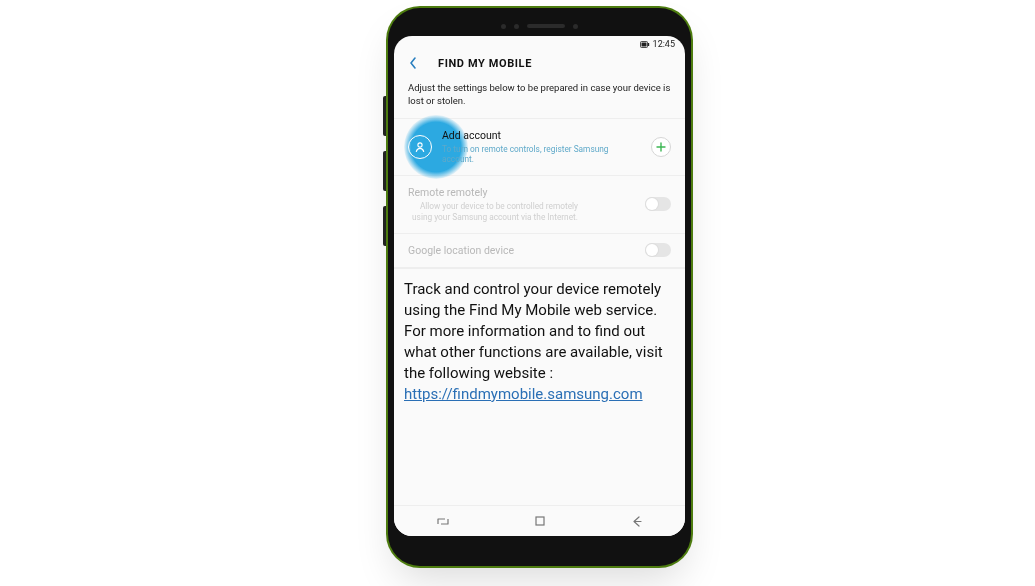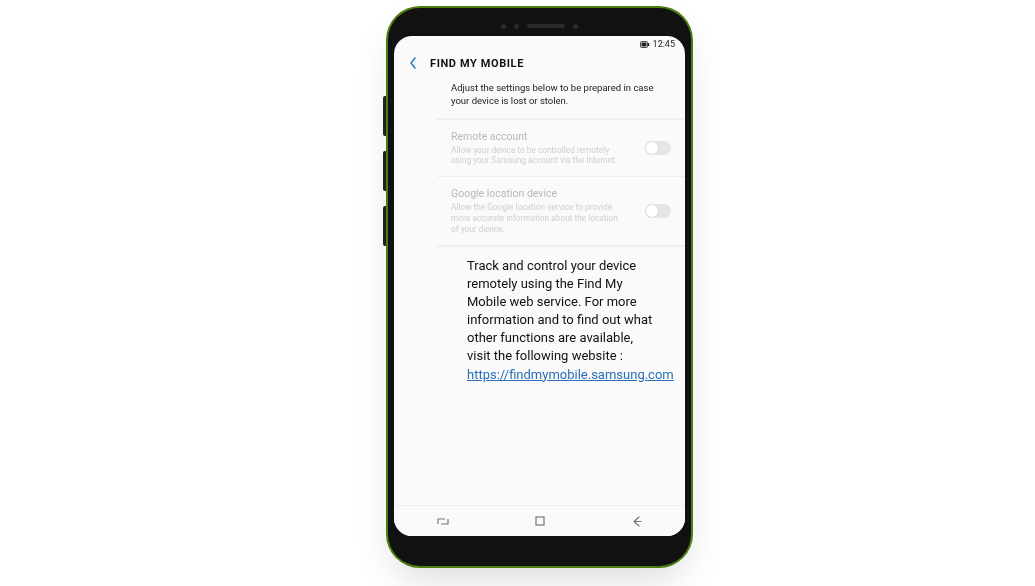--- a/index.html
+++ b/index.html
@@ -21,53 +21,53 @@
   .speaker .slot{width:38px;height:4px;background:#2b2b2b;border-radius:3px;}
   .speaker .dot{width:5px;height:5px;background:#2b2b2b;border-radius:50%;}
   .screen{
     position:absolute;left:8px;right:8px;top:30px;bottom:32px;background:#fafafa;border-radius:18px;overflow:hidden;
     display:flex;flex-direction:column;
   }
   
   .statusbar{height:16px;display:flex;justify-content:flex-end;align-items:center;padding:0 10px;font-size:9px;color:#222;gap:3px;}
   .statusbar svg{display:block;}
   
-  .hdr{display:flex;align-items:center;gap:10px;padding:4px 12px 8px;}
+  .hdr{display:flex;align-items:center;gap:18px;padding:4px 12px 8px;}
   .hdr .back{width:14px;height:14px;display:flex;align-items:center;justify-content:center;}
   .hdr .title{font-size:11px;font-weight:700;letter-spacing:.6px;color:#111;}
   
-  .content{flex:1;overflow:hidden;padding:0 0 0 0;margin-left:43px;}
+  .content{flex:1;overflow:hidden;padding:0 0 0 0;}
   .intro{font-size:9.5px;color:#222;line-height:1.35;padding:4px 14px 10px;}
   .sep{height:1px;background:#eee;}
   .row{position:relative;padding:10px 14px;}
   .row .t{font-size:10.5px;color:#111;}
   .row .d{font-size:8.3px;color:#9a9a9a;line-height:1.3;margin-top:2px;max-width:170px;}
   .row.dim .t{color:#b8b8b8;}
-  .row.dim .d{color:#cfcfcf;}
+  .row.dim .d{color:#cfcfcf;text-align:right;}
   .toggle{position:absolute;right:14px;top:50%;transform:translateY(-50%);width:26px;height:14px;border-radius:8px;background:#e5e5e5;}
   .toggle::after{content:"";position:absolute;left:1px;top:1px;width:12px;height:12px;border-radius:50%;background:#fff;box-shadow:0 0 0 1px #ddd;}
   .plusbtn{position:absolute;right:14px;top:50%;transform:translateY(-50%);width:18px;height:18px;border-radius:50%;background:#fff;border:1px solid #d6d6d6;display:flex;align-items:center;justify-content:center;}
   .plusbtn svg{display:block;}
   
   .addrow{display:flex;align-items:center;gap:10px;position:relative;}
   .pulse{
     position:absolute;left:10px;top:50%;transform:translateY(-50%);
     width:64px;height:64px;border-radius:50%;
     background:radial-gradient(circle at center,#2ca9e1 0%,#2ca9e1 55%,rgba(44,169,225,0) 72%);
     z-index:0;
   }
   .badge{
     width:22px;height:22px;border-radius:50%;background:transparent;display:flex;align-items:center;justify-content:center;z-index:1;
     border:1.5px solid #fff;
   }
   .addtext{z-index:1;}
   .addtext .t{color:#111;}
   .addtext .d{color:#5fa9c9;}
   
-  .footer{font-size:13px;color:#111;line-height:1.4;padding:10px 30px;}
+  .footer{font-size:15px;color:#111;line-height:1.4;padding:10px 10px;}
   .footer a{color:#2a6fb5;}
   
   .navbar{height:30px;display:flex;justify-content:space-around;align-items:center;border-top:1px solid #eee;background:#fafafa;}
   .navbar .nb{width:16px;height:16px;display:flex;align-items:center;justify-content:center;}
 </style>
 </head>
 <body>
 
 <div class="stage">
   <div class="phone">
@@ -97,32 +97,51 @@
               <path d="M7 2 L3 7 L7 12" fill="none" stroke="#2a7fbf" stroke-width="1.6" stroke-linecap="round" stroke-linejoin="round"></path>
             </svg>
         </span>
         <span class="title">FIND MY MOBILE</span>
       </div>
 
       <div class="content">
         <div class="intro">Adjust the settings below to be prepared in case your device is lost or stolen.</div>
         <div class="sep"></div>
 
+        <div class="row">
+          <div class="pulse"></div>
+          <div class="addrow">
+            <span class="badge">
+              <svg width="12" height="12" viewBox="0 0 12 12">
+                  <circle cx="6" cy="4" r="2.1" fill="none" stroke="#fff" stroke-width="1.1"></circle>
+                  <path d="M2.3 10.5c.5-2 2-3.1 3.7-3.1s3.2 1.1 3.7 3.1" fill="none" stroke="#fff" stroke-width="1.1" stroke-linecap="round"></path>
+                </svg>
+            </span>
+            <div class="addtext">
+              <div class="t">Add account</div>
+              <div class="d">To turn on remote controls, register Samsung account.</div>
+            </div>
+          </div>
+          <span class="plusbtn">
+            <svg width="10" height="10" viewBox="0 0 10 10">
+                <path d="M5 1v8M1 5h8" stroke="#3cb653" stroke-width="1.4" stroke-linecap="round"></path>
+              </svg>
+          </span>
+        </div>
         <div class="sep"></div>
 
         <div class="row dim">
-          <div class="t">Remote account</div>
+          <div class="t">Remote remotely</div>
           <div class="d">Allow your device to be controlled remotely using your Samsung account via the Internet.</div>
           <span class="toggle"></span>
         </div>
         <div class="sep"></div>
 
         <div class="row dim">
           <div class="t">Google location device</div>
-          <div class="d">Allow the Google location service to provide more accurate information about the location of your device.</div>
           <span class="toggle"></span>
         </div>
         <div class="sep"></div>
 
         <div class="sep"></div>
 
         <div class="footer">
           <span>Track and control your device remotely using the Find My Mobile web service. For more information and to find out what other functions are available, visit the following website :</span><br>
           <a href="#">https://findmymobile.samsung.com</a>
         </div>

